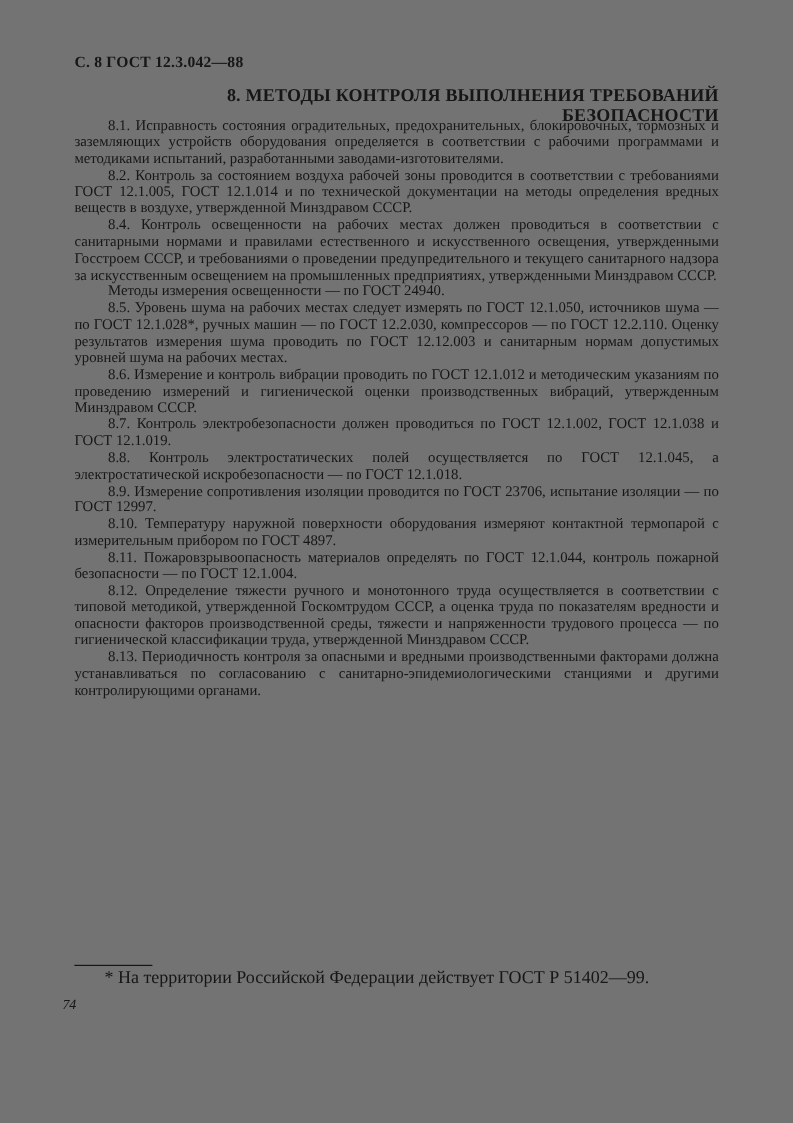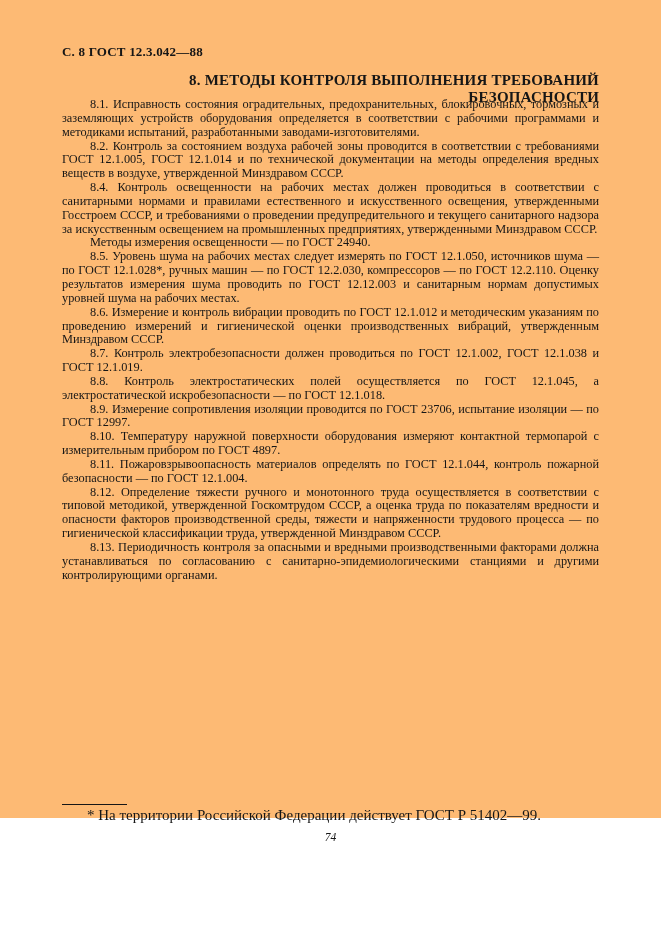--- a/index.html
+++ b/index.html
@@ -10,22 +10,22 @@
     width: 661px;
     height: 936px;
     background: #ffffff;
     color: #161616;
     font-family: "Liberation Serif", "DejaVu Serif", serif;
     overflow: hidden;
   }
   .page {
     position: relative;
     width: 661px;
-    height: 818px;
-    background: #fdba74;
+    height: 936px;
+    background: #737373;
   }
   .running-header {
     position: absolute;
     top: 44px;
     left: 62px;
     font-weight: bold;
     font-size: 13px;
     letter-spacing: 0.2px;
     white-space: nowrap;
   }
@@ -67,23 +67,23 @@
     margin: 0 0 4px 0;
   }
   .footnote-text {
     font-size: 15px;
     line-height: 13.5px;
     text-indent: 25px;
   }
   .page-number {
     position: absolute;
     top: 831px;
-    left: 62px;
+    left: 52px;
     width: 537px;
-    text-align: center;
+    text-align: left;
     font-size: 11.6px;
     font-style: italic;
   }
 </style>
 </head>
 <body>
 
 <div class="page">
 
   <div class="running-header">С. 8 ГОСТ 12.3.042—88</div>

